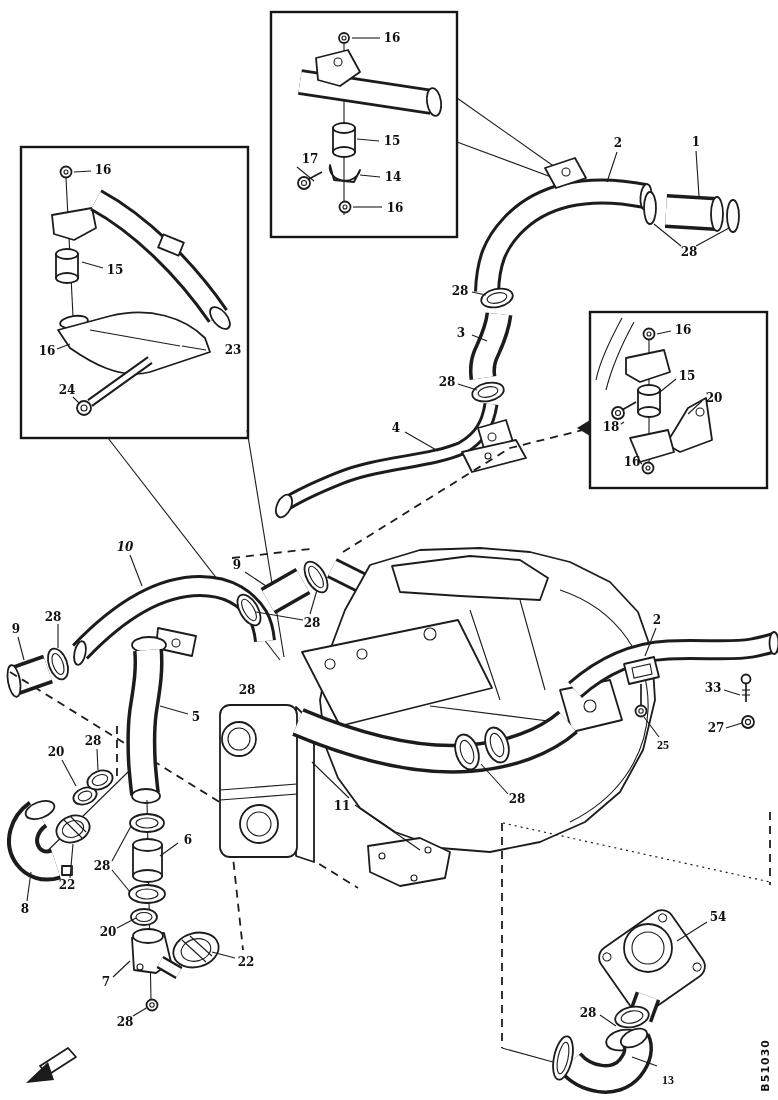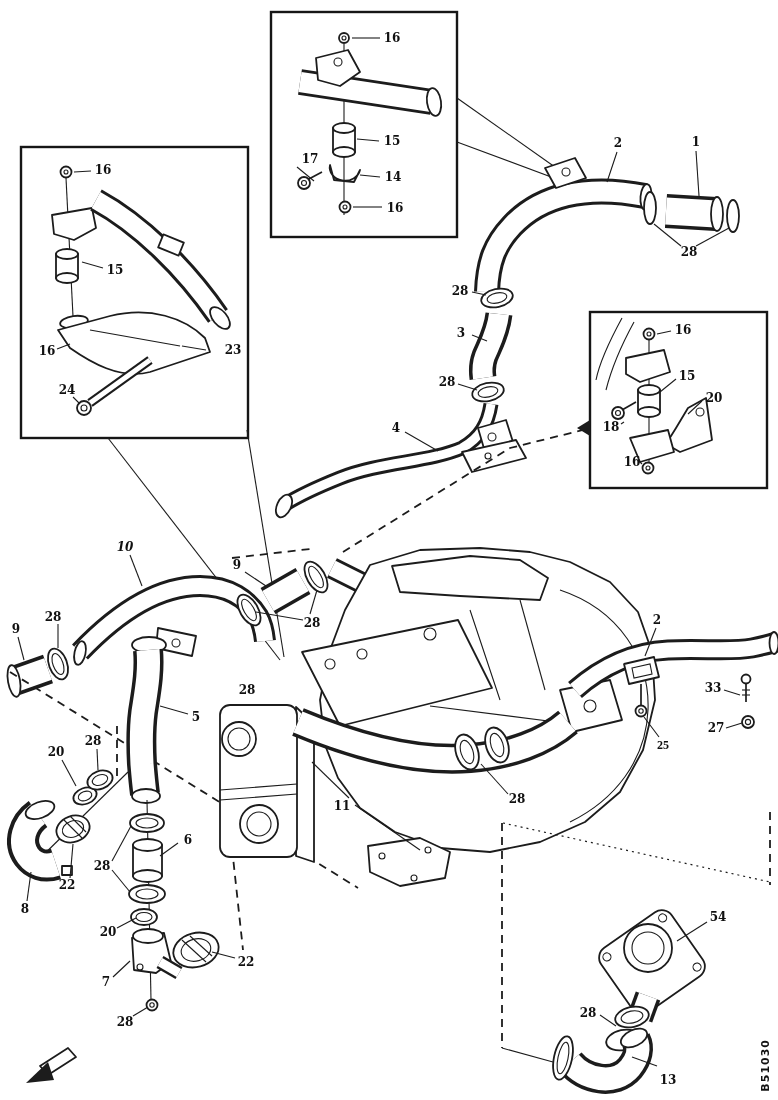--- a/index.html
+++ b/index.html
@@ -398,18 +398,18 @@
       <div class="callout" style="left: 67px; top: 885px;">22</div>
       <div class="callout" style="left: 25px; top: 909px;">8</div>
       <div class="callout" style="left: 342px; top: 806px;">11</div>
       <div class="callout" style="left: 517px; top: 799px;">28</div>
       <div class="callout" style="left: 108px; top: 932px;">20</div>
       <div class="callout" style="left: 246px; top: 962px;">22</div>
       <div class="callout" style="left: 106px; top: 982px;">7</div>
       <div class="callout" style="left: 125px; top: 1022px;">28</div>
       <div class="callout" style="left: 718px; top: 917px;">54</div>
       <div class="callout" style="left: 588px; top: 1013px;">28</div>
-      <div class="callout" style="left: 668px; top: 1080px;">13</div>
+      <div class="callout" style="left: 668px; top: 1080px; font-family: Liberation Serif, serif;">13</div>
     </div>
 
 <div id="figure-code">B51030</div>
 
 </div>
 
 </body></html>

